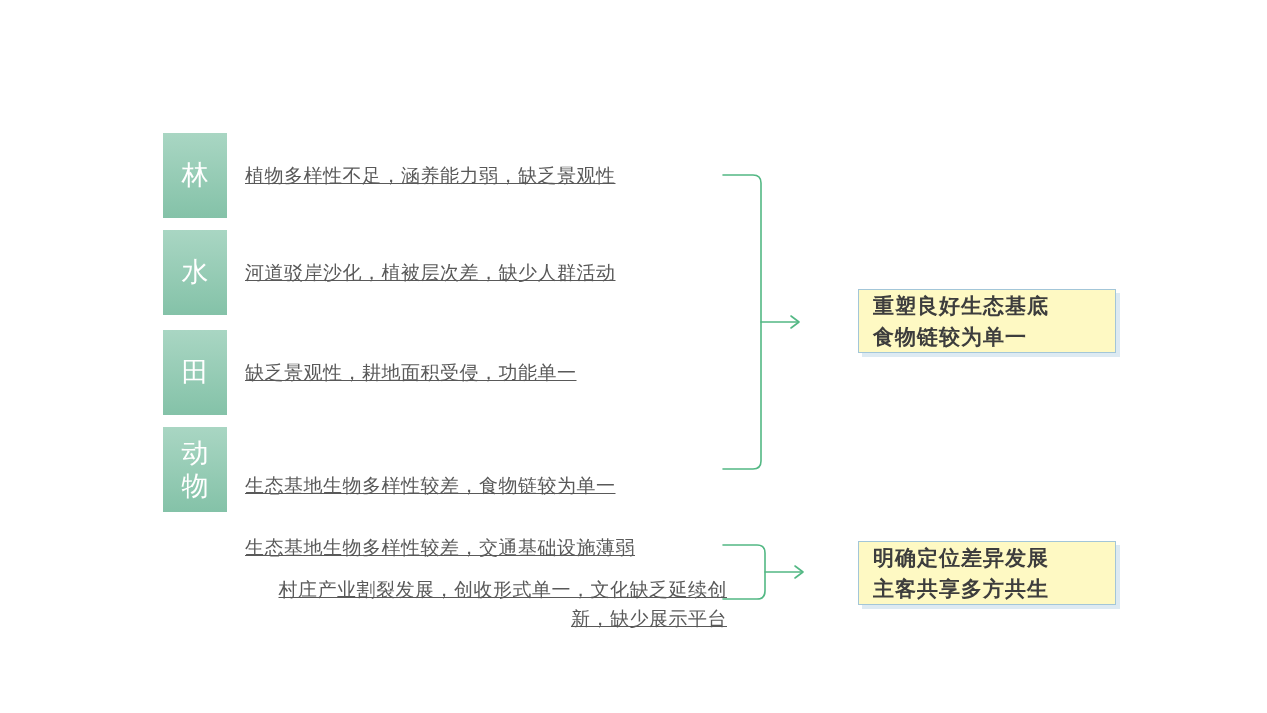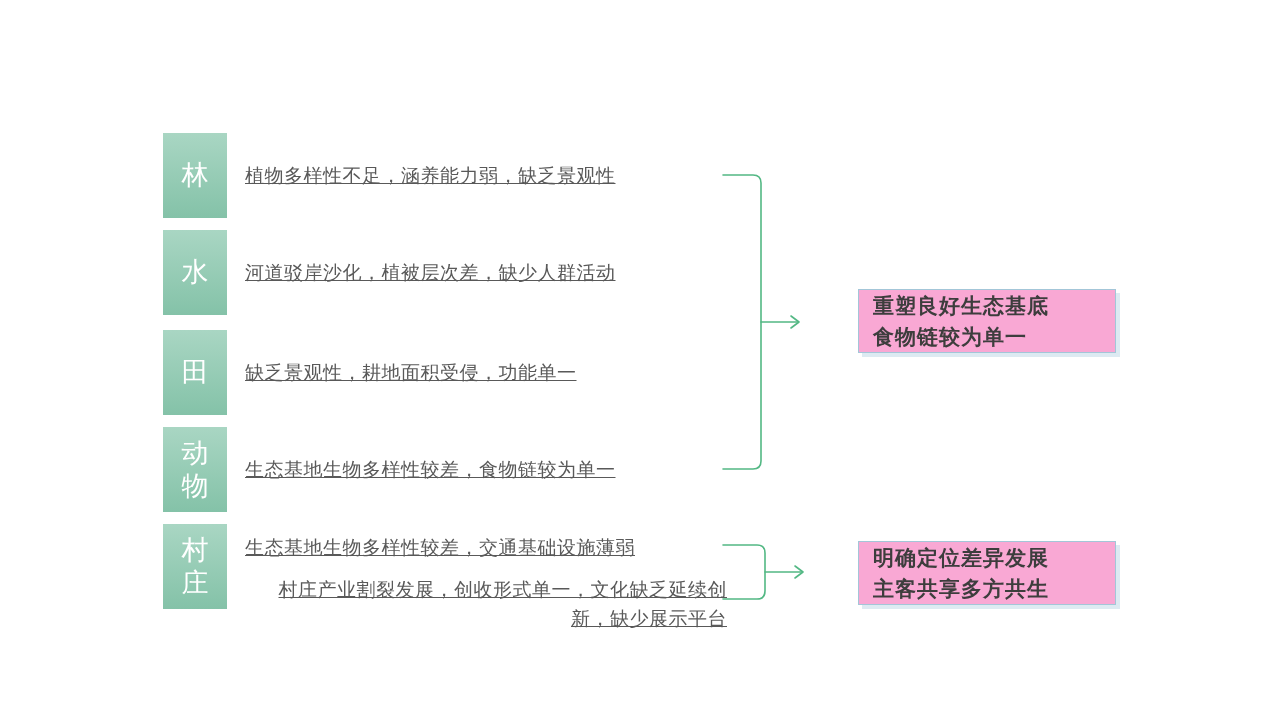--- a/index.html
+++ b/index.html
@@ -37,21 +37,21 @@
   .desc.wrap{width:482px;text-align:right;}
   .connectors{
     position:absolute;left:0;top:0;pointer-events:none;
   }
   .connectors path{
     stroke:var(--accent);stroke-width:1.6;fill:none;
     stroke-linecap:round;stroke-linejoin:round;
   }
   .conclusion{
     position:absolute;left:858px;width:242px;height:62px;
-    background:#f9a8d4;
+    background:#fef9c3;
     border:1px solid var(--conclusion-border);
     box-shadow:4px 4px 0 var(--conclusion-shadow);
     display:flex;flex-direction:column;justify-content:center;
     padding-left:14px;
     font-size:21px;font-weight:bold;color:#3d3d3d;line-height:31px;
     letter-spacing:1px;
   }
 </style>
 </head>
 <body>
@@ -63,28 +63,25 @@
   </div>
   <div class="tile" style="top:230px">
     <span>水</span>
   </div>
   <div class="tile" style="top:330px">
     <span>田</span>
   </div>
   <div class="tile" style="top:427px">
     <span>动物</span>
   </div>
-  <div class="tile" style="top:524px">
-    <span>村庄</span>
-  </div>
 
   <div class="desc" style="top:161px">植物多样性不足，涵养能力弱，缺乏景观性</div>
   <div class="desc" style="top:258px">河道驳岸沙化，植被层次差，缺少人群活动</div>
   <div class="desc" style="top:358px">缺乏景观性，耕地面积受侵，功能单一</div>
-  <div class="desc" style="top:455px">生态基地生物多样性较差，食物链较为单一</div>
+  <div class="desc" style="top:471px">生态基地生物多样性较差，食物链较为单一</div>
   <div class="desc" style="top:533px">生态基地生物多样性较差，交通基础设施薄弱</div>
   <div class="desc wrap" style="top:575px">村庄产业割裂发展，创收形式单一，文化缺乏延续创新，缺少展示平台</div>
 
   <svg class="connectors" width="1267" height="713" viewBox="0 0 1267 713">
     <path d="M723,175 H753 Q761,175 761,183 V461 Q761,469 753,469 H723"></path>
     <path d="M761,322 H798"></path>
     <path d="M791,316 L799,322 L791,328"></path>
     <path d="M723,545 H757 Q765,545 765,553 V591 Q765,599 757,599 H723"></path>
     <path d="M765,572 H802"></path>
     <path d="M795,566 L803,572 L795,578"></path>

